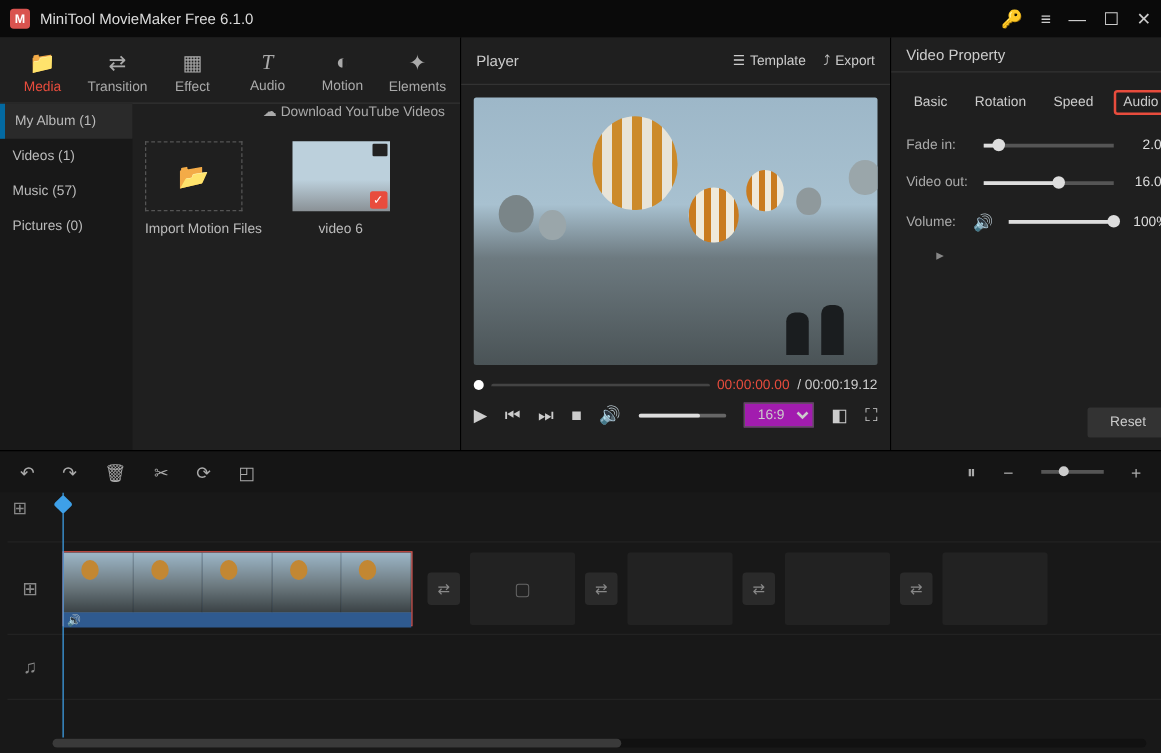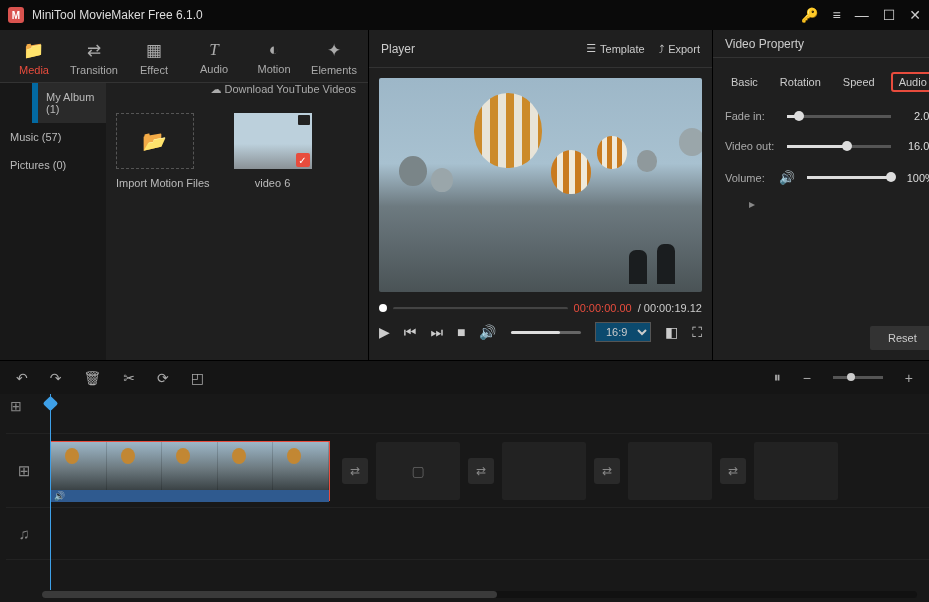--- a/index.html
+++ b/index.html
@@ -18,21 +18,21 @@
 
 
 .left { width: 378px; background: #1f1f1f; border-right: 1px solid #000; display: flex; flex-direction: column; }
 .toolbar { display: flex; padding: 6px 4px 0 4px; gap: 0; background: #1f1f1f; border-bottom: 1px solid #333; }
 .toolbar .tab { width: 60px; text-align: center; padding: 4px 0 6px 0; cursor: pointer; color: #aaa; font-size: 11px; }
 .toolbar .tab .icon { font-size: 17px; display: block; margin-bottom: 3px; }
 .toolbar .tab.active { color: #e84c3d; }
 .left-body { display: flex; flex: 1; }
 .sidebar { width: 106px; background: #181818; }
 .sidebar .item { padding: 8px 10px; color: #bbb; font-size: 11px; cursor: pointer; }
-.sidebar .item.active { background: #2a2a2a; border-left: 6px solid #0369a1; padding-left: 8px; margin-left: 32px; }
+.sidebar .item.active { background: #2a2a2a; border-left: 4px solid #0369a1; padding-left: 8px; }
 .media-area { flex: 1; padding: 10px; position: relative; }
 .download-link { position: absolute; top: 0; right: 12px; color: #aaa; font-size: 11px; }
 .media-grid { display: flex; gap: 24px; margin-top: 20px; }
 .media-item { text-align: center; }
 .media-item .thumb { width: 78px; height: 56px; border: 1px dashed #555; display: flex; align-items: center; justify-content: center; color: #888; font-size: 20px; }
 .media-item.video .thumb { border: none; background: linear-gradient(to bottom, #bcd0dc 55%, #8a9196 100%); position: relative; }
 .media-item .label { margin-top: 8px; font-size: 11px; color: #bbb; }
 .check { position: absolute; bottom: 2px; right: 2px; width: 14px; height: 14px; background: #e84c3d; color: #fff; font-size: 10px; display: flex; align-items: center; justify-content: center; border-radius: 2px; }
 .cam-icon { position: absolute; top: 2px; right: 2px; width: 12px; height: 10px; background: #222; border-radius: 1px; }
 
@@ -47,21 +47,21 @@
 .player-scrub { margin: 0 10px; display: flex; align-items: center; gap: 6px; }
 .player-scrub .dot { width: 8px; height: 8px; background: #fff; border-radius: 50%; }
 .player-scrub .track { flex: 1; height: 3px; background: #444; border-radius: 2px; }
 .player-scrub .time { font-size: 11px; }
 .player-scrub .cur { color: #e84c3d; }
 .player-scrub .dur { color: #ccc; }
 .player-controls { display: flex; align-items: center; padding: 8px 10px; gap: 14px; }
 .player-controls .pc { color: #ccc; cursor: pointer; font-size: 14px; }
 .vol-track { width: 70px; height: 3px; background: #666; border-radius: 2px; position: relative; }
 .vol-track::after { content: ""; position: absolute; left: 0; width: 70%; height: 100%; background: #ddd; border-radius: 2px; }
-.aspect-select { margin-left: auto; background: #0c4a6e; color: #ccc; border: 1px solid #555; font-size: 11px; padding: 2px 6px; }
+.aspect-select { margin-left: auto; background: #a21caf; color: #ccc; border: 1px solid #555; font-size: 11px; padding: 2px 6px; text-align: center; }
 
 
 .props { flex: 1; background: #1f1f1f; padding: 10px 12px; display: flex; flex-direction: column; }
 .props-header { height: 28px; display: flex; align-items: center; color: #ccc; font-size: 12px; border-bottom: 1px solid #333; margin: -10px -12px 14px -12px; padding: 0 12px; }
 .expand-btn { position: absolute; left: 746px; top: 192px; width: 12px; height: 24px; color: #888; font-size: 12px; display: flex; align-items: center; justify-content: center; cursor: pointer; }
 .prop-tabs { display: flex; gap: 10px; align-items: center; margin-bottom: 18px; }
 .prop-tabs .pt { font-size: 11px; color: #ccc; cursor: pointer; padding: 4px 6px; }
 .prop-tabs .pt.active { border: 2px solid #e84c3d; border-radius: 3px; padding: 2px 6px; }
 .prop-row { display: flex; align-items: center; margin-bottom: 18px; font-size: 11px; }
 .prop-row .lbl { width: 54px; color: #aaa; }
@@ -142,20 +142,21 @@
         <span>Motion</span>
       </div>
       <div class="tab">
         <span class="icon">✦</span>
         <span>Elements</span>
       </div>
     </div>
     <div class="left-body">
       <div class="sidebar">
         <div class="item active">My Album (1)</div>
+        <div class="item">Videos (1)</div>
         <div class="item">Music (57)</div>
         <div class="item">Pictures (0)</div>
       </div>
       <div class="media-area">
         <div class="download-link">☁ <span>Download YouTube Videos</span></div>
         <div class="media-grid">
           <div class="media-item">
             <div class="thumb">
                 <span>📂</span>
               </div>

